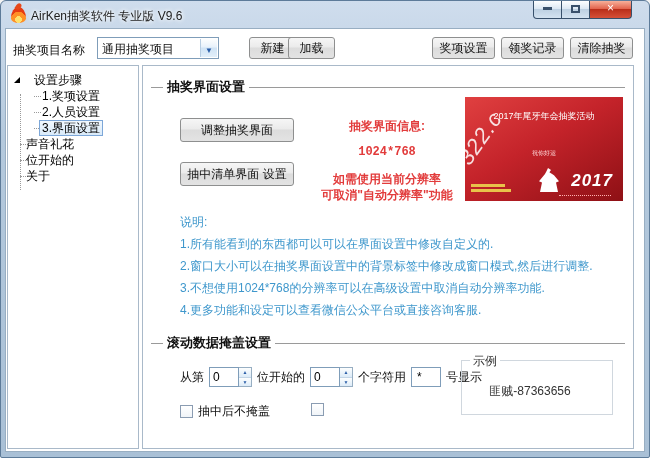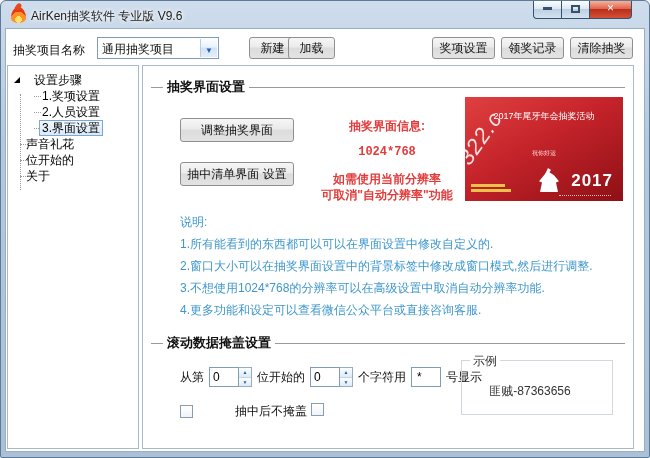--- a/index.html
+++ b/index.html
@@ -57,41 +57,41 @@
   .redinfo { position:absolute; left:168px; top:52px; width:152px; text-align:center; color:#e23b3b; font-size:12px; font-weight:bold; }
   .redinfo .r1 { margin-bottom:10px; }
   .redinfo .r2 { margin-bottom:12px;font-family:Liberation Mono, monospace; }
   .redinfo .r3 { line-height:16px; }
 
   
   .preview { position:absolute; left:322px; top:31px; width:158px; height:104px; background:linear-gradient(150deg,#e04040 0%,#c4232a 45%,#8e1015 100%); overflow:hidden; }
   .p-title { position:absolute; left:0; right:0; top:13px; text-align:center; color:#fff; font-size:9px; white-space:nowrap; }
   .p-sub { position:absolute; left:0; right:0; top:52px; text-align:center; color:#ffd9d9; font-size:6px; }
   .p-wm { position:absolute; left:-12px; top:58px; color:rgba(255,255,255,.85); font-size:22px; font-style:italic; transform:rotate(-55deg); transform-origin:left top; letter-spacing:1px; }
-  .p-year { position:absolute; right:10px; bottom:10px; color:#fff; font-size:17px; font-weight:bold; letter-spacing:1px; }
+  .p-year { position:absolute; right:10px; bottom:10px; color:#fff; font-size:17px; font-weight:bold; font-style:italic; letter-spacing:1px; }
   .p-year-dots { position:absolute; right:12px; bottom:5px; width:52px; border-top:1px dotted #ffb0b0; }
   .rooster { position:absolute; right:64px; bottom:9px; width:20px; height:24px; background:#fff;
     clip-path:polygon(45% 0,60% 8%,52% 18%,75% 30%,100% 55%,85% 60%,95% 100%,5% 100%,15% 60%,0 55%,30% 25%,38% 12%); }
   .p-note { position:absolute; left:6px; bottom:9px; width:40px; height:3px; background:#e8c24a; }
   .p-note2 { position:absolute; left:6px; bottom:14px; width:34px; height:3px; background:#e8c24a; }
 
   
   .notes { position:absolute; left:37px; top:150px; right:14px; color:#3e97cc; font-size:12px; }
   .notes div { margin-bottom:9px; line-height:13px; white-space:nowrap; }
 
   
   .maskrow { position:absolute; left:37px; top:300px; height:22px; display:flex; align-items:center; font-size:12px; color:#111; white-space:nowrap; }
   .maskrow > * { margin-right:5px; }
   .spinbox { display:flex; align-items:stretch; height:20px; }
   .spin-input { width:30px; height:20px; border:1px solid #7f9db9; font-size:12px; padding-left:3px; font-family:"Liberation Sans","DejaVu Sans",sans-serif; }
   .spin-btns { display:flex; flex-direction:column; width:13px; border:1px solid #97aec2; border-left:none; }
   .spin-up,.spin-dn { flex:1; font-size:5px; line-height:8px; text-align:center; color:#2b5fa9; background:linear-gradient(#fdfefe,#dcebf8); border-bottom:1px solid #c3d5e6; }
   .spin-dn { border-bottom:none; }
   .mask-input { width:30px; height:20px; border:1px solid #7f9db9; font-size:12px; padding-left:5px; font-family:"Liberation Sans","DejaVu Sans",sans-serif; }
-  .cbrow { position:absolute; top:337px; display:flex; align-items:center; font-size:12px; color:#111; white-space:nowrap;gap:37px; }
+  .cbrow { position:absolute; top:337px; display:flex; align-items:center; font-size:12px; color:#111; white-space:nowrap; }
   .cb { width:13px; height:13px; border:1px solid #8a9cb2; background:linear-gradient(#fff,#f0f4f8); margin-right:5px; }
   .example { position:absolute; left:318px; top:294px; width:152px; height:55px; border:1px solid #d0d7de; }
   .ex-legend { position:absolute; left:8px; top:-8px; background:#fff; padding:0 3px; font-size:12px; color:#333; }
   .ex-value { position:absolute; left:0; right:14px; top:22px; text-align:center; font-size:12px; color:#333; }
 </style>
 </head>
 <body>
 
 <div id="window">
 

